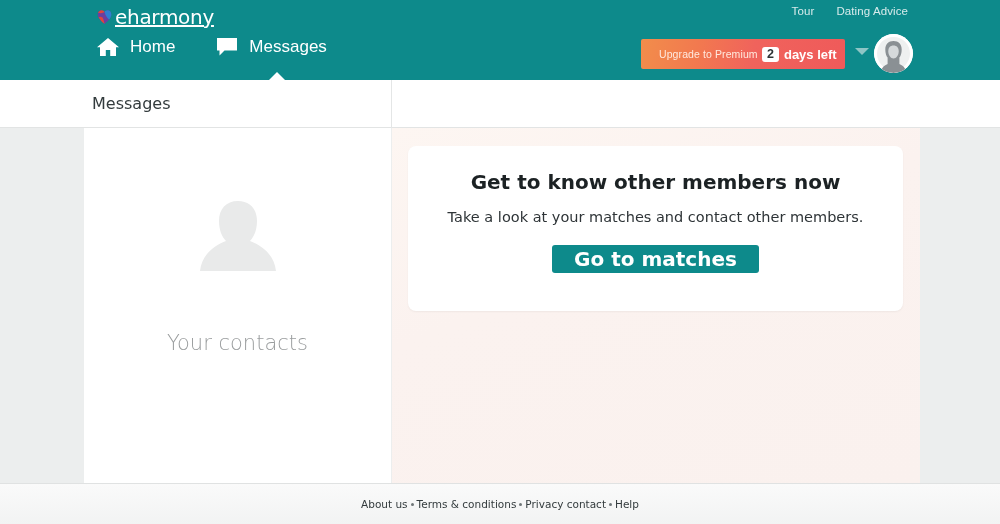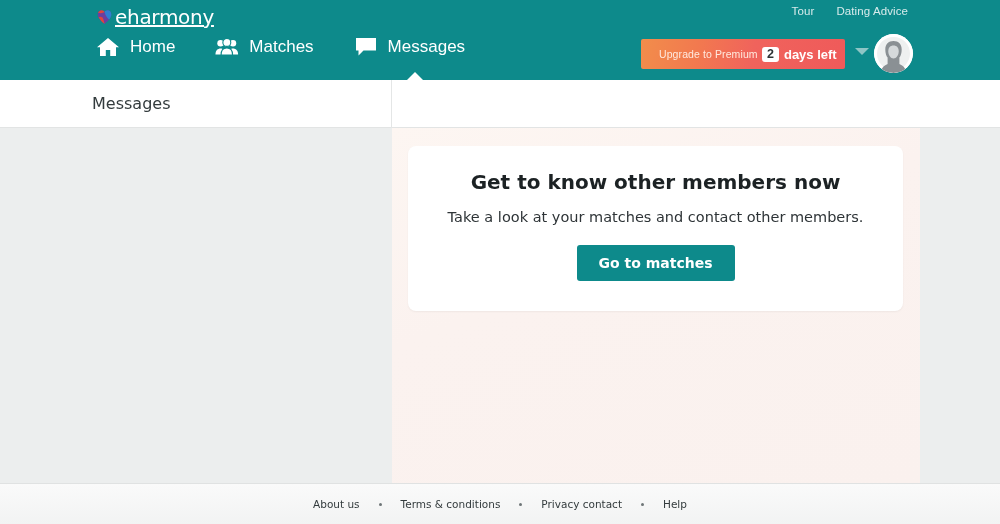--- a/index.html
+++ b/index.html
@@ -141,38 +141,38 @@
     margin-top: 24px; font-size: 20px; font-weight: bold; color: #1c2224;
     font-family: "DejaVu Sans", sans-serif;
   }
   .promo-sub {
     margin-top: 14px; font-size: 14.5px; line-height: 19px; color: #2e3437;
     font-family: "DejaVu Sans", sans-serif;
   }
   .promo-btn {
     display: inline-block; margin-top: 18px;
     background: #0d8a8b; color: #ffffff;
-    font-size: 14px; font-weight: bold;
-    font-family: "DejaVu Sans", sans-serif;
-    padding: 10px 22px; border: none; border-radius: 3px; cursor: pointer;
+    font-size: 20px; font-weight: bold;
+    font-family: "DejaVu Sans", sans-serif;
+    padding: 2px 22px; border: none; border-radius: 3px; cursor: pointer;
   }
 
   .right-gutter {
     position: absolute; left: 920px; top: 0; width: 80px; height: 355px;
     background: #eceeee;
   }
 
   
   .footer {
     position: absolute; left: 0; top: 483px; width: 1000px; height: 41px;
     background: linear-gradient(180deg, #fafafa 0%, #f2f3f3 100%);
     border-top: 1px solid #e0e2e2;
     display: flex; align-items: center; justify-content: center;
   }
-  .footer-links { display: flex; align-items: center; gap: 19px; }
+  .footer-links { display: flex; align-items: center; gap: 3px; }
   .footer-link {
     color: #333b3d; font-size: 10.5px; text-decoration: none; cursor: pointer;
     font-family: "DejaVu Sans", sans-serif;
   }
   .footer-dot {
     width: 3px; height: 3px; border-radius: 50%; background: #6e7577;
     display: inline-block;
   }
 </style>
 </head>
@@ -203,33 +203,20 @@
 
       <div class="nav-item">
         <span>
           <svg class="nav-icon" viewBox="0 0 24 22">
             <path d="M12 2 L23 11.2 L20 11.2 L20 20 L14.2 20 L14.2 14 L9.8 14 L9.8 20 L4 20 L4 11.2 L1 11.2 Z" fill="#ffffff"></path>
           </svg>
         </span>
         <span>Home</span>
       </div>
 
-      <div class="nav-item">
-        <span>
-          <svg class="nav-icon" viewBox="0 0 26 20">
-            <circle cx="6" cy="6" r="3.5" fill="#ffffff"></circle>
-            <path d="M0.5 18 C0.5 13.8 3 11.6 6 11.6 C9 11.6 11.5 13.8 11.5 18 Z" fill="#ffffff"></path>
-            <circle cx="19.5" cy="6" r="3.5" fill="#ffffff"></circle>
-            <path d="M14 18 C14 13.8 16.5 11.6 19.5 11.6 C22.5 11.6 25 13.8 25 18 Z" fill="#ffffff"></path>
-            <circle cx="12.8" cy="5" r="4.3" fill="#ffffff" stroke="#0d8a8b" stroke-width="1.2"></circle>
-            <path d="M6.6 18.6 C6.6 13.6 9.4 11 12.8 11 C16.2 11 19 13.6 19 18.6 Z" fill="#ffffff" stroke="#0d8a8b" stroke-width="1.2"></path>
-          </svg>
-        </span>
-        <span>Matches</span>
-      </div>
 
       <div class="nav-item">
         <span>
           <svg class="nav-icon" viewBox="0 0 24 22">
             <path d="M2 2 H22 V14.5 H9.5 L4.5 19.5 V14.5 H2 Z" fill="#ffffff"></path>
           </svg>
         </span>
         <span>Messages</span>
         <span class="nav-caret"></span>
       </div>
@@ -259,20 +246,30 @@
 
   </div>
 
   <div class="subheader">
     <span class="subheader-title">Messages</span>
     <span class="subheader-div"></span>
   </div>
 
   <div class="body-area">
 
+    <div class="contacts-panel">
+      <div class="contacts-inner">
+        <span>
+          <svg class="contacts-silhouette" viewBox="0 0 100 100">
+            <path d="M50 4 C38 4 31 12 31 24 C31 33 34 40 38 44 C28 48 14 56 12 74 L88 74 C86 56 72 48 62 44 C66 40 69 33 69 24 C69 12 62 4 50 4 Z" fill="#e9eaea"></path>
+          </svg>
+        </span>
+        <span class="contacts-label">Your contacts</span>
+      </div>
+    </div>
 
     <div class="content-panel">
       <div class="promo-card">
         <div class="promo-title">Get to know other members now</div>
         <div class="promo-sub">
           <div>Take a look at your matches and contact other members.</div>
         </div>
         <button class="promo-btn">Go to matches</button>
       </div>
     </div>

